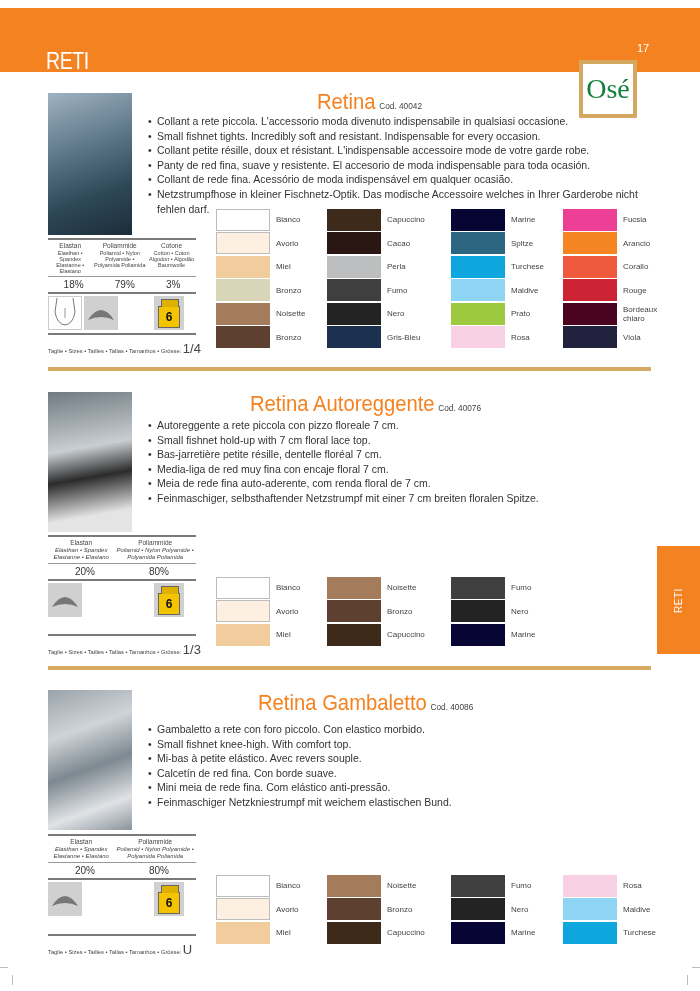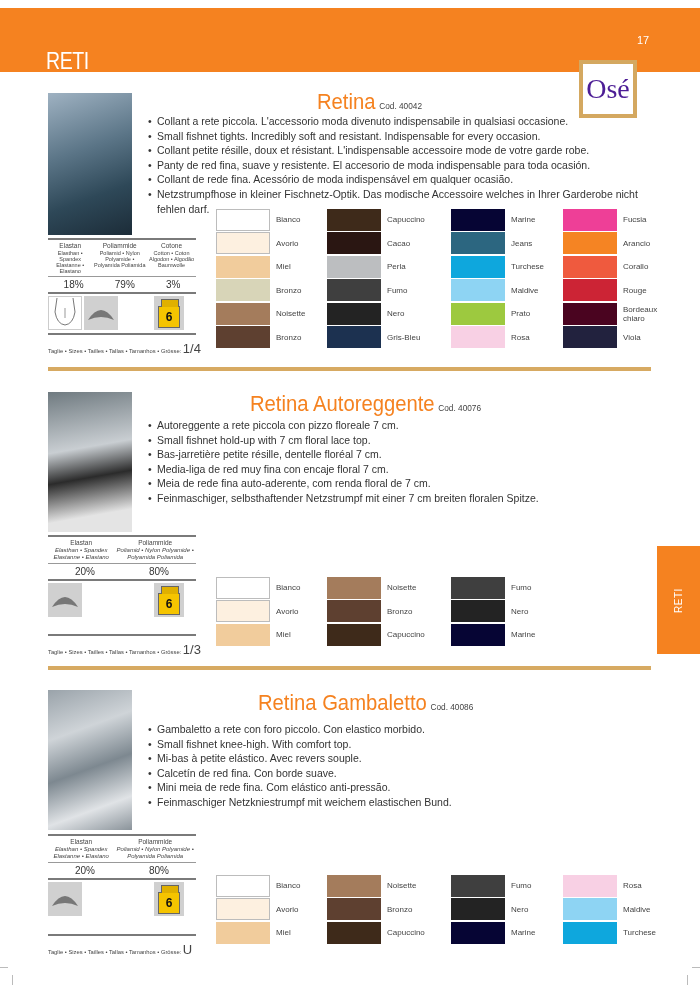--- a/index.html
+++ b/index.html
@@ -1,22 +1,22 @@
 <!DOCTYPE html>
 <html><head>
 <meta charset="utf-8">
 <style>
   * { box-sizing: border-box; margin: 0; padding: 0; }
   body { width: 700px; height: 991px; background: #ffffff; position: relative; overflow: hidden; font-family: "Liberation Sans", sans-serif; color: #3a3a3a; }
   .crop { position: absolute; background: #bbb; }
   .header-band { position: absolute; left: 0; top: 8px; width: 700px; height: 64px; background: #f58220; }
   .section-title { position: absolute; left: 46px; top: 48px; font-size: 23px; color: #fff; letter-spacing: -0.5px; font-family: "Liberation Sans", sans-serif; transform: scaleX(0.85); transform-origin: left; }
-  .page-number { position: absolute; left: 637px; top: 34px; font-size: 11px; color: #fff; }
+  .page-number { position: absolute; left: 637px; top: 42px; font-size: 11px; color: #fff; }
   .logo { position: absolute; left: 579px; top: 60px; width: 58px; height: 58px; border: 4px solid #d4a860; background: #fff; display: flex; align-items: center; justify-content: center; }
-  .logo span { font-family: "Liberation Serif", serif; font-size: 28px; color: #4c1d95; font-weight: 300; }
+  .logo span { font-family: "Liberation Serif", serif; font-size: 28px; color: #15803d; font-weight: 300; }
   .side-tab { position: absolute; left: 657px; top: 546px; width: 43px; height: 108px; background: #f58220; display: flex; align-items: center; justify-content: center; }
   .side-tab span { transform: rotate(-90deg); color: #fff; font-size: 10px; letter-spacing: 0.5px; }
   .divider { position: absolute; left: 48px; width: 603px; height: 4px; background: #d7aa62; }
   .photo { position: absolute; left: 48px; width: 84px; background: linear-gradient(160deg,#9fb2c2,#5b7587 40%,#2e4858 70%,#1c2c38); }
   .photo.p2 { background: linear-gradient(170deg,#6f7a80,#c9ced2 40%,#2b2b2b 60%,#e4e4e4 85%); }
   .photo.p3 { background: linear-gradient(160deg,#9aa3aa,#cfd4d8 30%,#7d8890 55%,#e0e3e6 80%,#8a939a); }
   .ptitle { position: absolute; font-size: 22px; color: #f58220; white-space: nowrap; font-family: "Liberation Sans", sans-serif; transform: scaleX(0.92); transform-origin: left; }
   .ptitle .cod { font-size: 9px; color: #444; margin-left: 4px; }
   .bullets { position: absolute; left: 148px; list-style: none; font-size: 10.5px; line-height: 14.6px; color: #333; width: 515px; }
   .bullets li { padding-left: 9px; position: relative; }
@@ -166,21 +166,21 @@
       <span class="sw-label">Gris-Bleu</span>
     </div>
 </div>
 <div class="swatch-col" style="left:451px;top:208px;">
   <div class="sw-row">
       <div class="sw" style="background:#060534"></div>
       <span class="sw-label">Marine</span>
     </div>
   <div class="sw-row">
       <div class="sw" style="background:#2c6680"></div>
-      <span class="sw-label">Jeans</span>
+      <span class="sw-label">Spitze</span>
     </div>
   <div class="sw-row">
       <div class="sw" style="background:#0ea7dd"></div>
       <span class="sw-label">Turchese</span>
     </div>
   <div class="sw-row">
       <div class="sw" style="background:#8ed4f3"></div>
       <span class="sw-label">Maldive</span>
     </div>
   <div class="sw-row">

